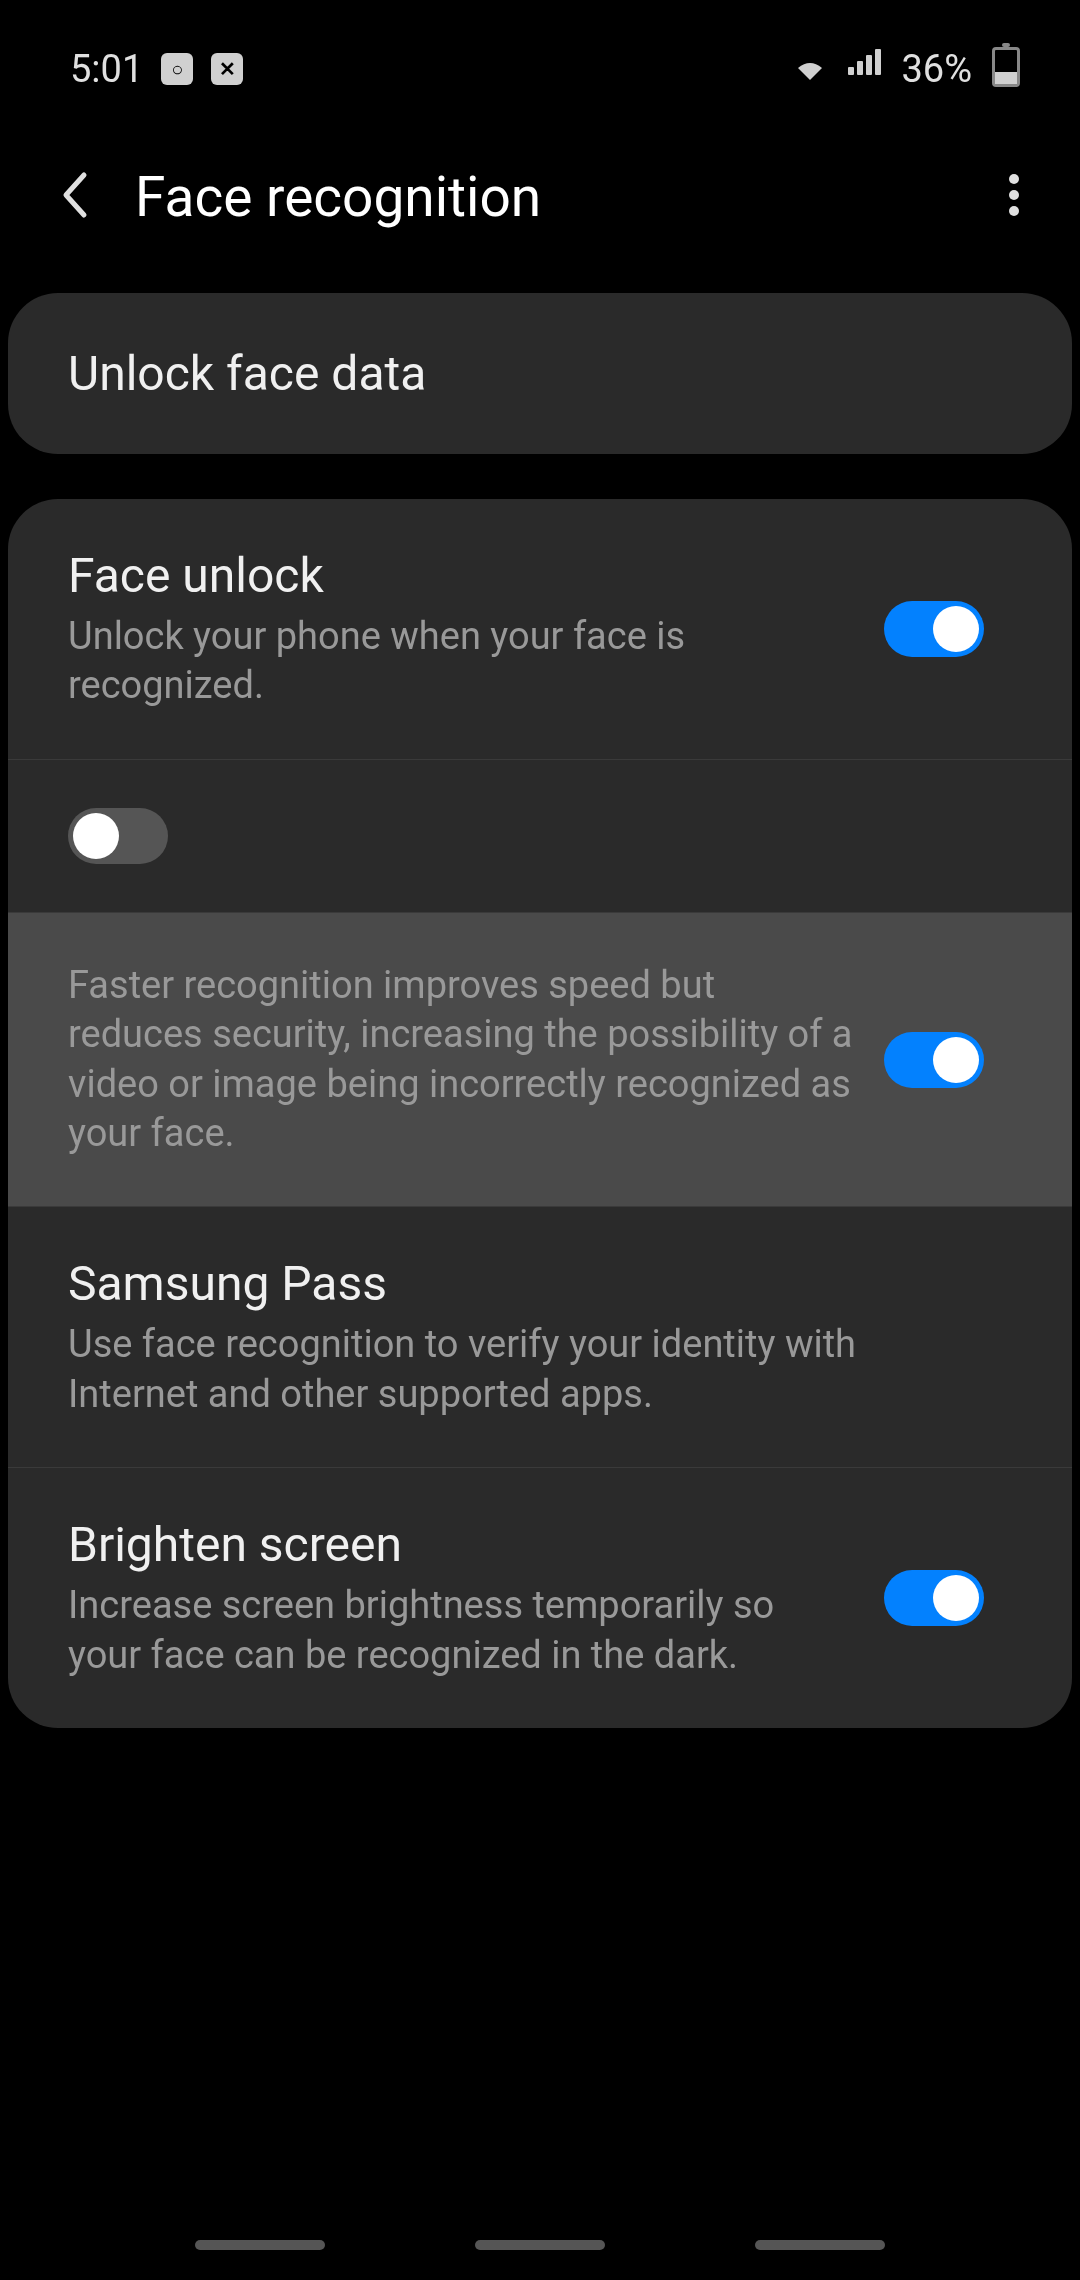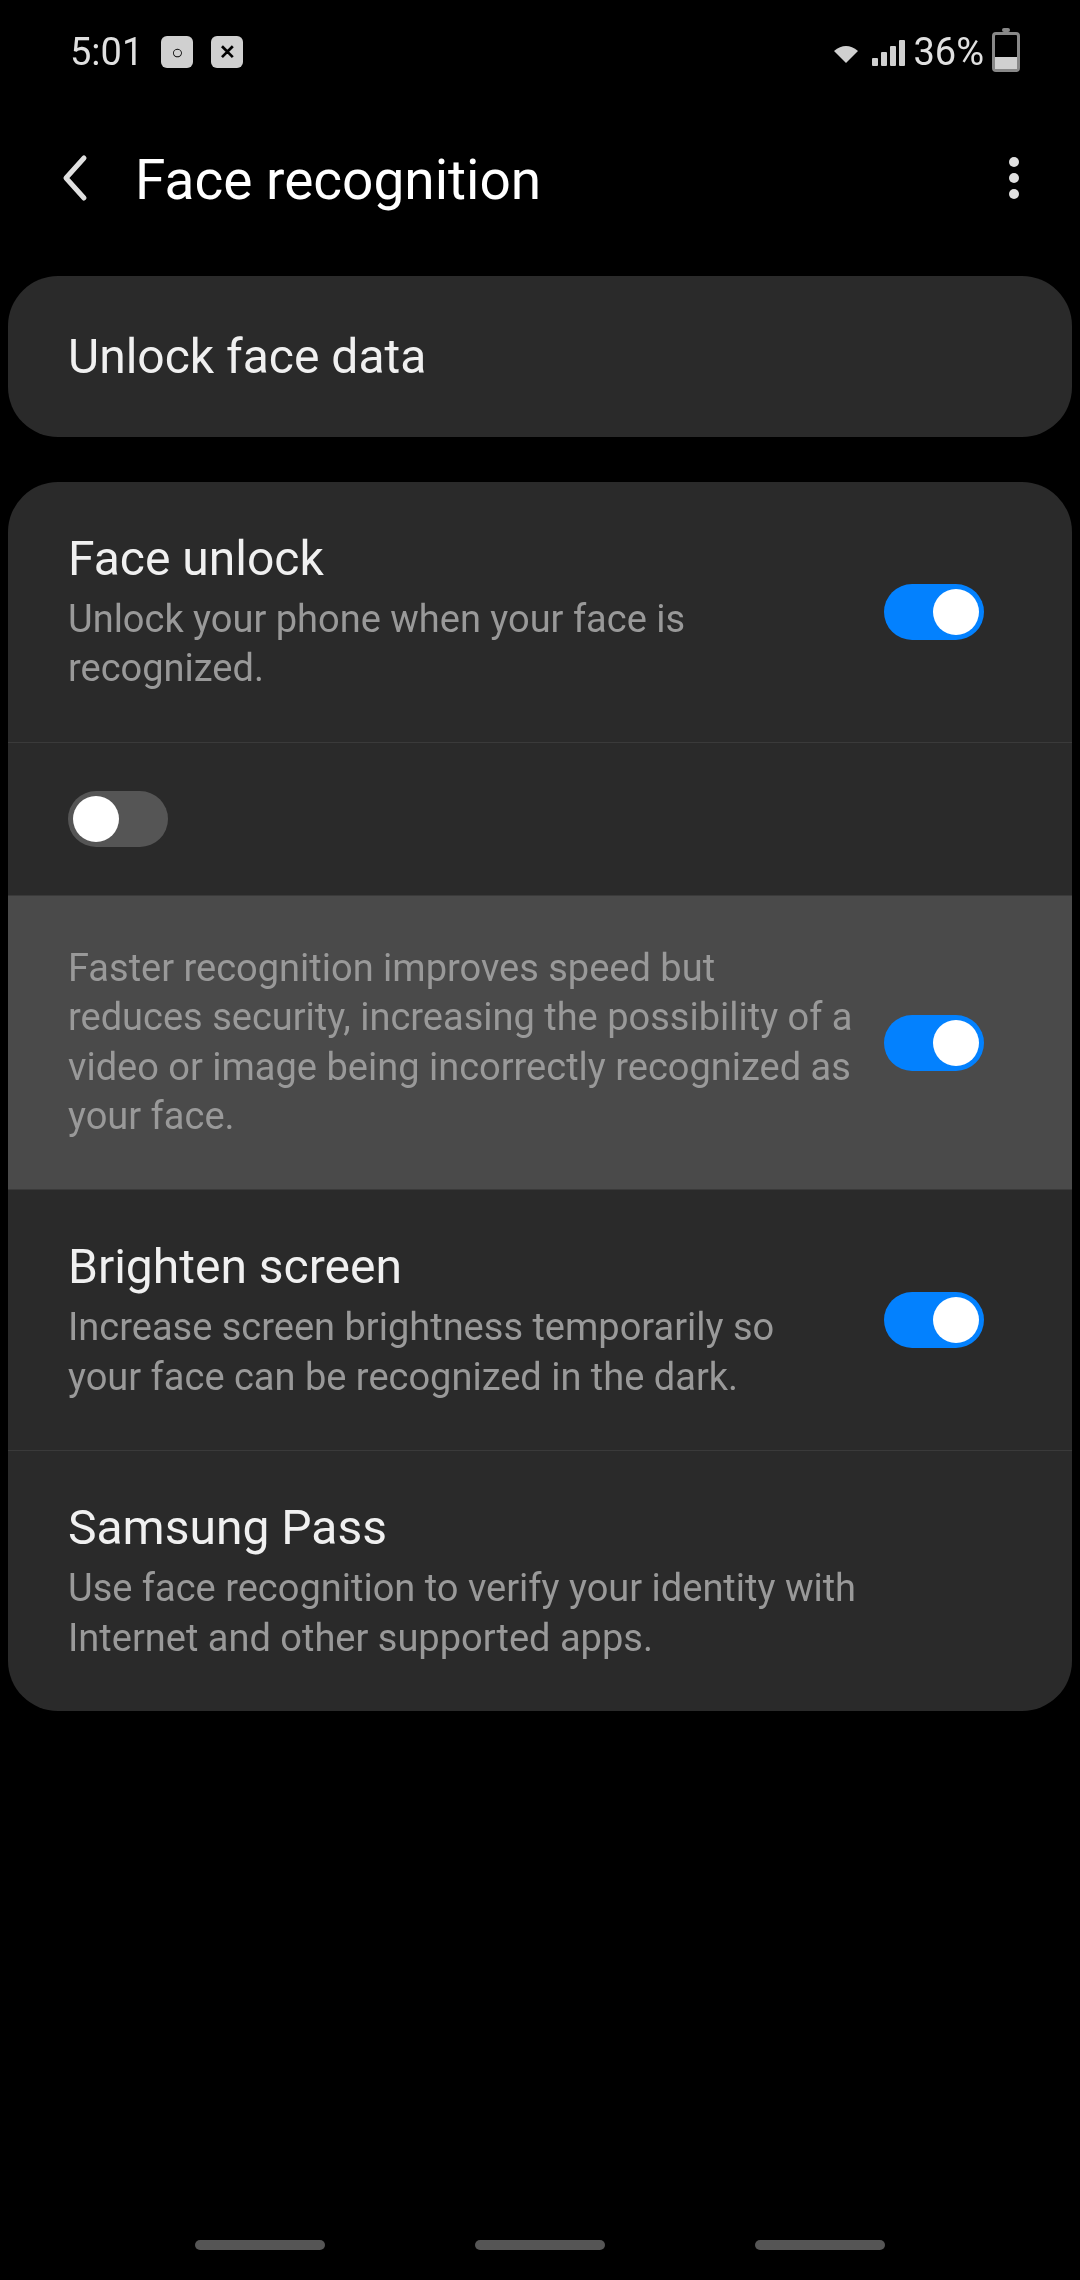--- a/index.html
+++ b/index.html
@@ -13,33 +13,32 @@
       background: #000000;
       font-family: -apple-system, BlinkMacSystemFont, 'Segoe UI', Roboto, sans-serif;
       color: #ffffff;
       overflow: hidden;
       position: relative;
     }
     .status-bar {
       display: flex;
       justify-content: space-between;
       align-items: center;
-      padding: 30px 60px 20px 70px;
+      padding: 47px 60px 20px 70px;
       font-size: 38px;
       color: #e0e0e0;
     }
     .status-left {
       display: flex;
       align-items: center;
       gap: 18px;
     }
     .status-right {
       display: flex;
-      align-items: center;
-      gap: 8px;
+      gap: 20px;
     }
     .status-icon-box {
       width: 32px;
       height: 32px;
       background: #d0d0d0;
       border-radius: 6px;
       display: flex;
       align-items: center;
       justify-content: center;
       color: #000;
@@ -254,31 +253,31 @@
       <div class="setting-item highlighted">
         <div class="setting-text">
           <div class="setting-desc">Faster recognition improves speed but reduces security, increasing the possibility of a video or image being incorrectly recognized as your face.</div>
         </div>
         <div class="toggle on">
           <div class="toggle-thumb"></div>
         </div>
       </div>
       <div class="setting-item">
         <div class="setting-text">
+          <div class="setting-title">Samsung Pass</div>
+          <div class="setting-desc">Use face recognition to verify your identity with Internet and other supported apps.</div>
+        </div>
+      </div>
+      <div class="setting-item">
+        <div class="setting-text">
           <div class="setting-title">Brighten screen</div>
           <div class="setting-desc">Increase screen brightness temporarily so your face can be recognized in the dark.</div>
         </div>
         <div class="toggle on">
           <div class="toggle-thumb"></div>
-        </div>
-      </div>
-      <div class="setting-item">
-        <div class="setting-text">
-          <div class="setting-title">Samsung Pass</div>
-          <div class="setting-desc">Use face recognition to verify your identity with Internet and other supported apps.</div>
         </div>
       </div>
     </div>
 </div>
 
 <div class="nav-bar">
   <div class="nav-indicator"></div>
   <div class="nav-indicator"></div>
   <div class="nav-indicator"></div>
 </div>

